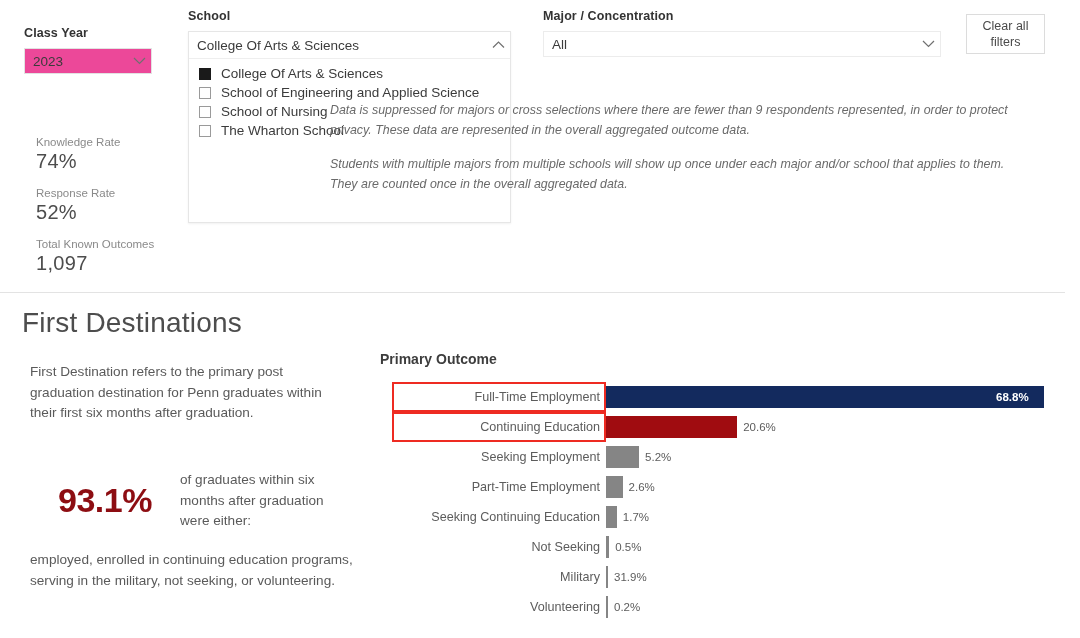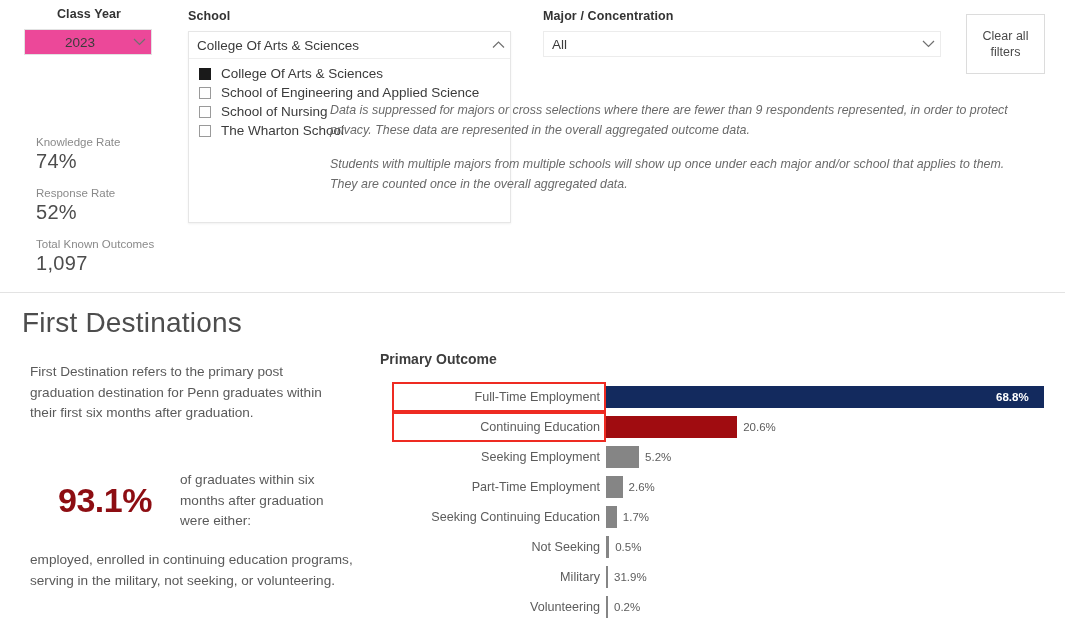--- a/index.html
+++ b/index.html
@@ -26,21 +26,21 @@
   }
 
   .filter-label {
     font-size: 12.5px;
     font-weight: bold;
     color: #333333;
     letter-spacing: .1px;
   }
 
   
-  #class-year-block { position: absolute; left: 24px; top: 7px; width: 130px; text-align: center; }
+  #class-year-block { position: absolute; left: 24px; top: 26px; width: 130px; }
   #class-year-dd {
     margin-top: 8px;
     width: 128px; height: 26px;
     border: 1px solid #e2e2e2;
     background: #ec4899;
     display: flex; align-items: center;
     box-sizing: border-box;
   }
   #class-year-dd .val {
     flex: 1;
@@ -104,21 +104,21 @@
     border: 1px solid #ececec;
     background: #fff;
     display: flex; align-items: center;
     box-sizing: border-box;
   }
   #major-dd .val { flex: 1; padding-left: 8px; font-size: 13.5px; color: #3b3b3b; }
 
   
   #clear-filters {
     position: absolute; left: 966px; top: 14px;
-    width: 79px; height: 60px;
+    width: 79px; height: 40px;
     border: 1px solid #dcdcdc;
     background: #fff;
     display: flex; align-items: center; justify-content: center;
     text-align: center;
     font-size: 12.5px;
     line-height: 16px;
     color: #4a4a4a;
     cursor: pointer;
     box-sizing: border-box;
   }

